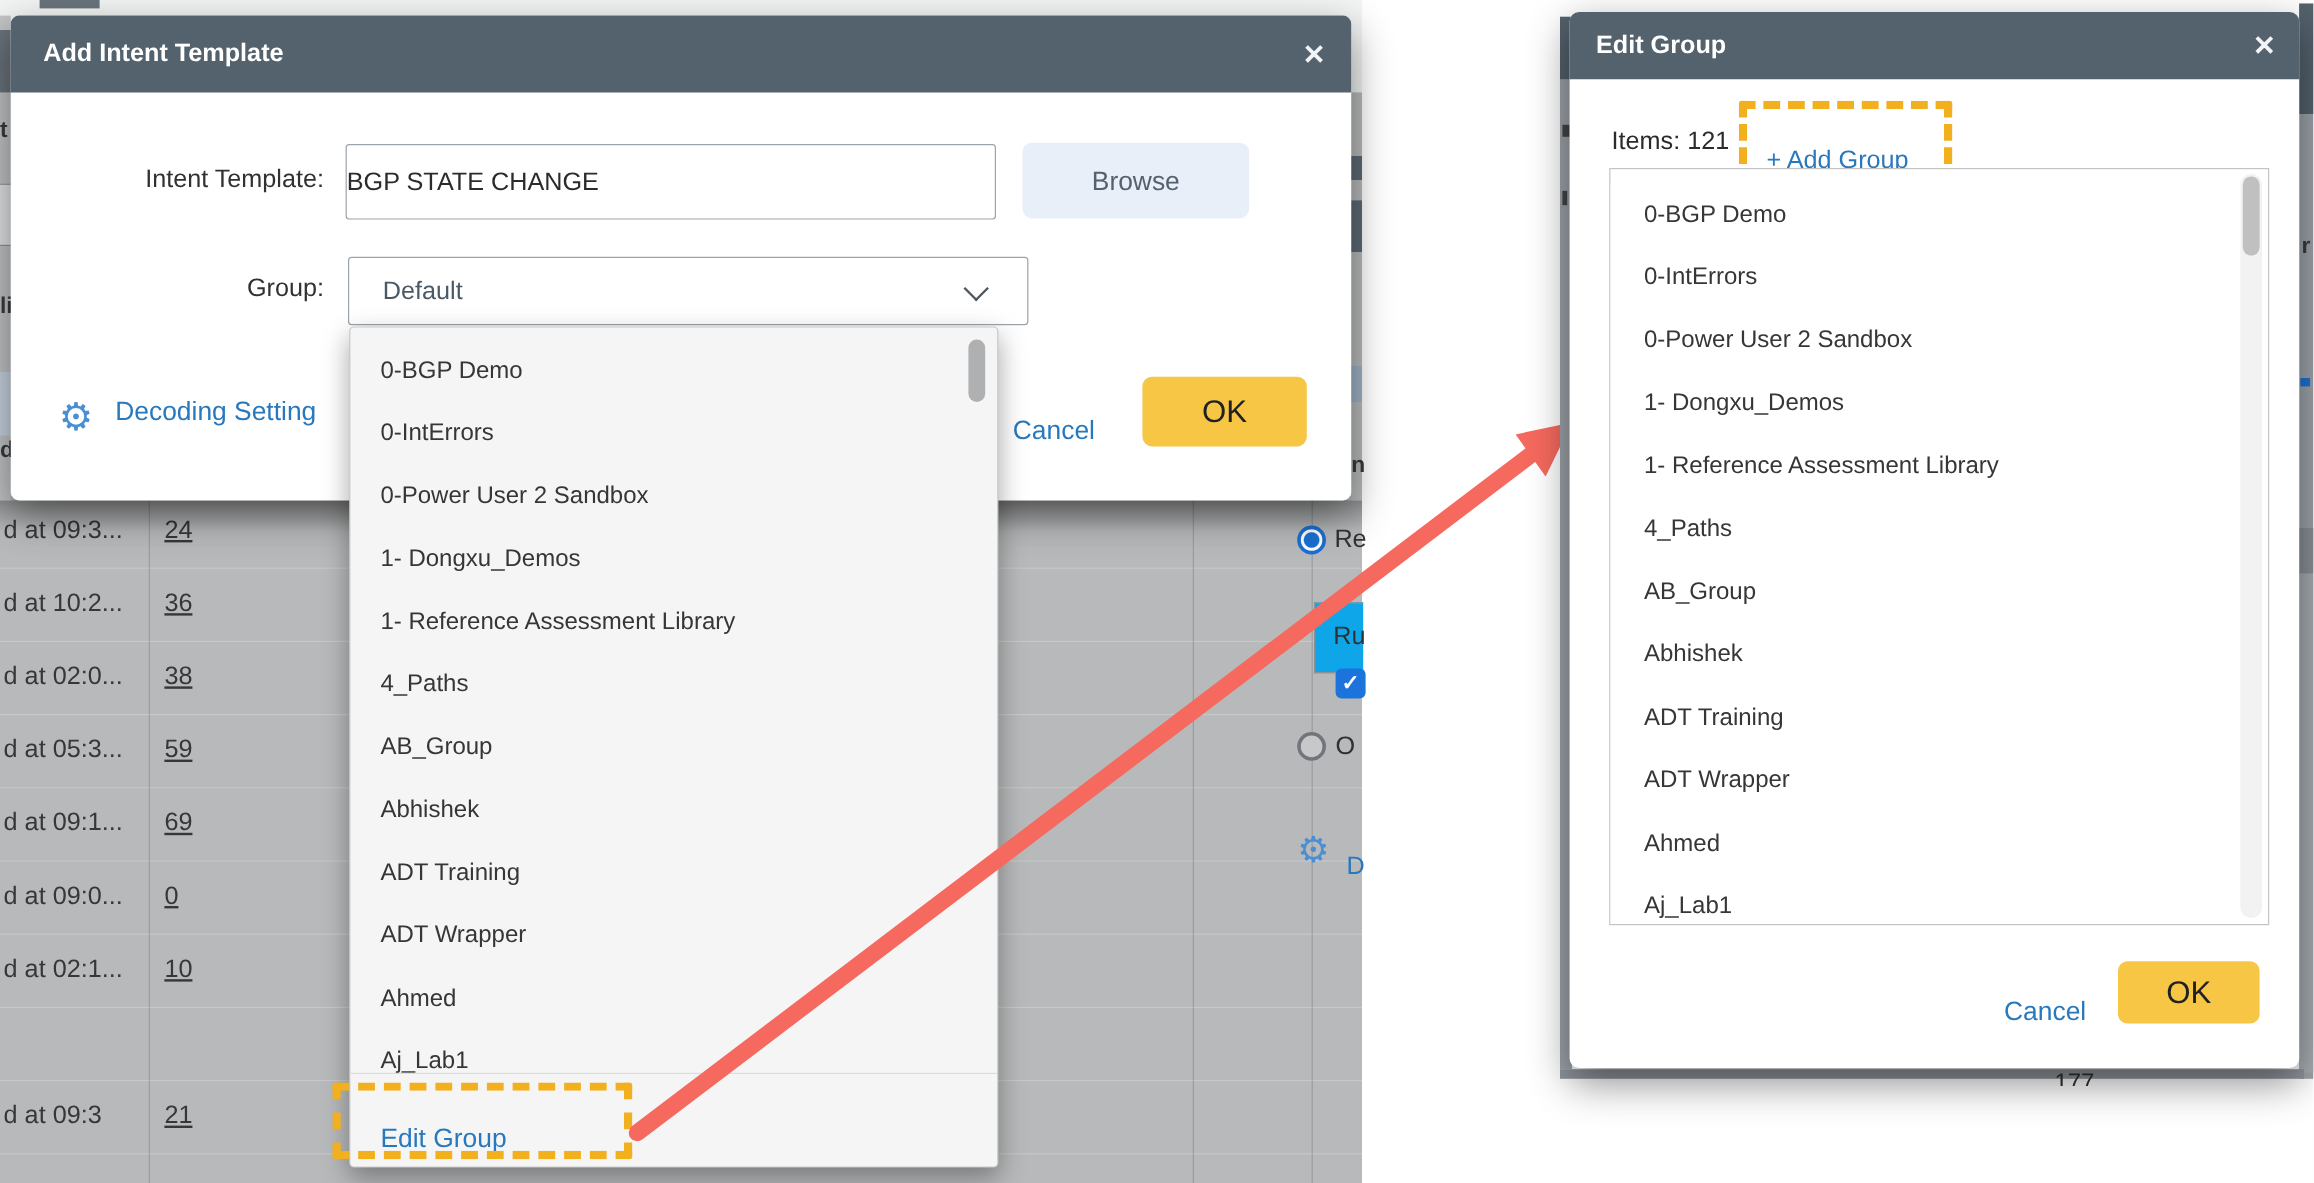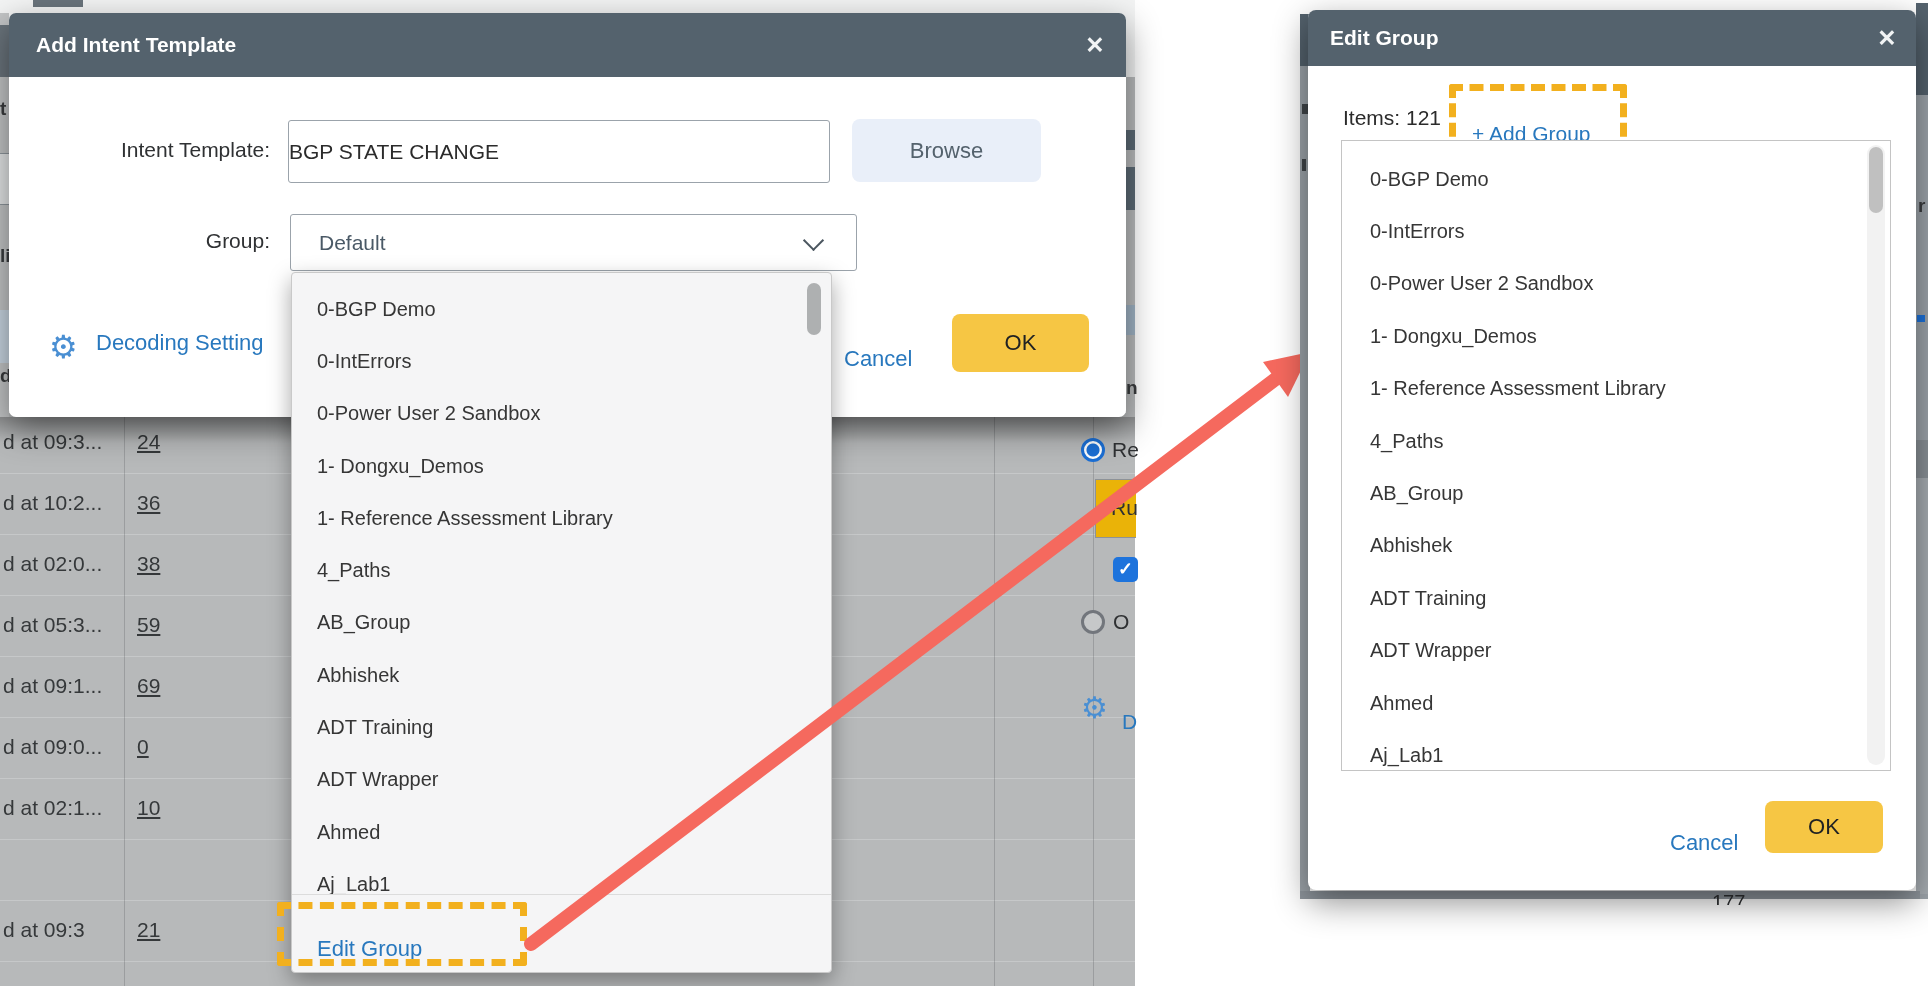--- a/index.html
+++ b/index.html
@@ -30,21 +30,21 @@
   .dlg-header{position:absolute;left:0;top:0;right:0;height:64px;
       background:#54626D;border-radius:7px 7px 0 0;display:flex;
       align-items:center;color:#ffffff;font-size:21px;font-weight:600;}
   .close-x{position:absolute;top:17px;width:30px;height:30px;color:#f2f4f5;
       font-size:23px;line-height:30px;text-align:center;cursor:pointer;}
   .lbl{color:#2F3133;font-size:21px;text-align:right;}
   .inputbox{background:#fff;border:1px solid #9BA3AB;border-radius:3px;
       color:#2b2b2b;font-size:21px;display:flex;align-items:center;}
   .btn-soft{background:#E9EFF9;border-radius:8px;color:#54626D;font-size:22px;
       display:flex;align-items:center;justify-content:center;cursor:pointer;}
-  .btn-yellow{background:#F6C644;border-radius:8px;color:#1f2123;font-size:22px;
+  .btn-yellow{background:#F6C644;border-radius:8px;color:#1f2123;font-size:26px;
       display:flex;align-items:center;justify-content:center;cursor:pointer;}
   .link{color:#2878BE;font-size:21px;cursor:pointer;white-space:nowrap;margin-top:16px;}
   .chevron{width:13px;height:13px;border-right:2px solid #4b565f;
       border-bottom:2px solid #4b565f;transform:rotate(45deg);}
 
   
   .panel{background:#F5F5F6;border:1px solid #c9c9c9;border-radius:4px;
       box-shadow:0 8px 22px rgba(0,0,0,.35);}
   .group-item{height:52.3px;display:flex;align-items:center;padding-left:25px;
       color:#363636;font-size:20px;cursor:pointer;white-space:nowrap;}
@@ -144,21 +144,21 @@
 
   <div class="abs" style="left:1126px;top:77px;width:9px;height:340px;background:#b9bbbc">
     <div class="slab" style="left:0;top:53px;width:9px;height:20px;background:#5d6b76"></div>
     <div class="slab" style="left:0;top:90px;width:9px;height:43px;background:#5d6b76"></div>
     <div class="abs" style="left:0;top:228px;width:9px;height:30px;background:#9fb3c4"></div>
     <span class="frag" style="left:0;top:300px">n</span>
   </div>
 
   <div class="abs radio sel" style="left:1081px;top:438px"></div>
   <span class="abs" style="left:1112px;top:438px;font-size:21px;color:#2f3133">Re</span>
-  <div class="abs" style="left:1095px;top:479px;width:40px;height:57px;border:1px solid #8d9298;border-right:none;background:#eab308">
+  <div class="abs" style="left:1095px;top:502px;width:40px;height:57px;border:1px solid #8d9298;border-right:none;background:#0ea5e9">
     <span style="position:absolute;left:15px;top:16px;font-size:21px;color:#2f3133">Ru</span>
   </div>
   <div class="abs chk" style="left:1113px;top:557px">✓</div>
   <div class="abs radio unsel" style="left:1081px;top:610px"></div>
   <span class="abs" style="left:1113px;top:610px;font-size:21px;color:#2f3133">O</span>
   <span class="abs gear" style="left:1081px;top:690px;font-size:30px">⚙</span>
   <span class="abs link" style="left:1122px;top:694px">D</span>
 
   <div class="abs dialog" style="left:9px;top:13px;width:1117px;height:404px">
     <div class="dlg-header">

